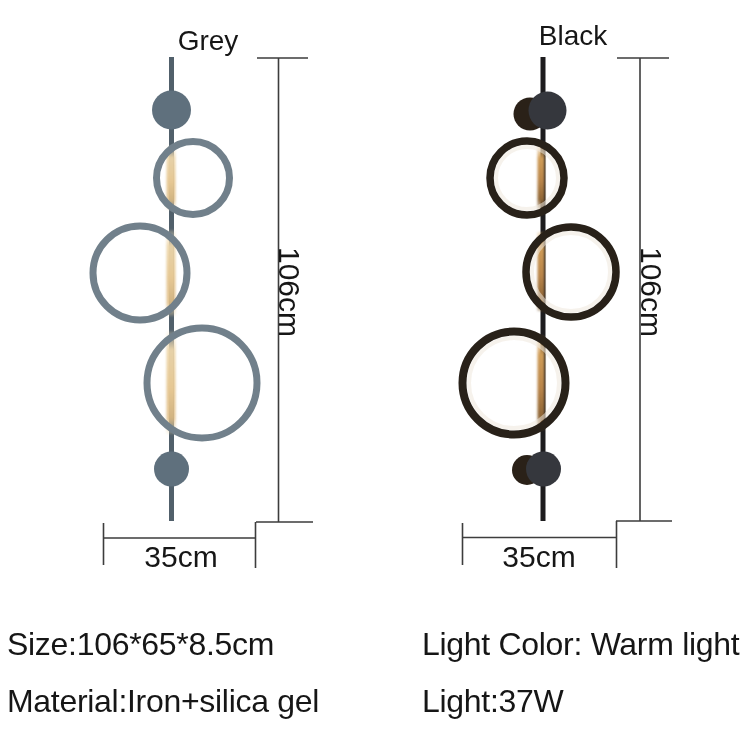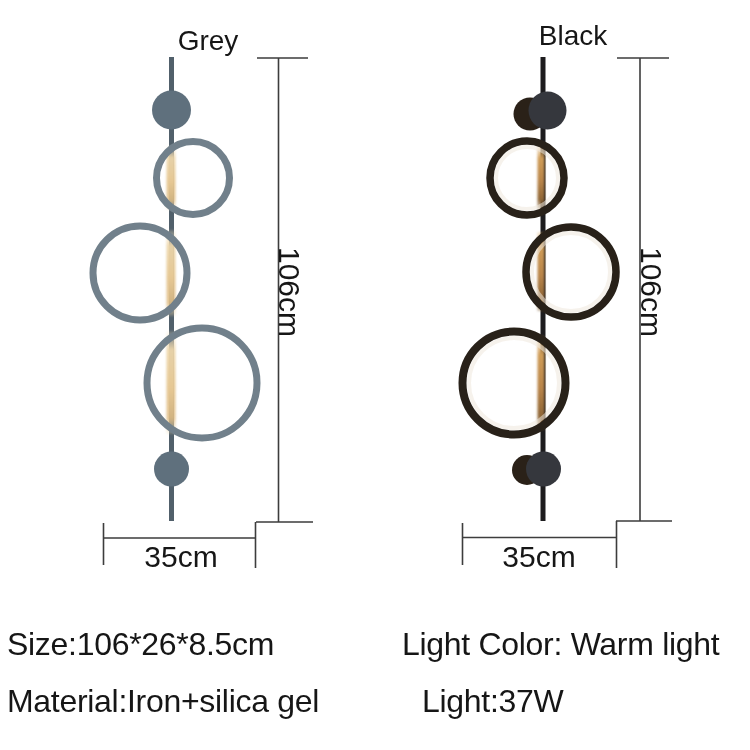--- a/index.html
+++ b/index.html
@@ -24,21 +24,21 @@
   .black-ring{stroke:var(--black_ring,#282119);fill:none;}
   .black-ring-rim{stroke:#efe8dc;fill:none;opacity:.55;}
   .black-cap-front{fill:var(--black_cap_front,#35373d);}
   .black-cap-side{fill:var(--black_cap_side,#2a2118);}
   .spec{
     position:absolute;font-size:32px;letter-spacing:-0.3px;
     color:var(--text,#161616);white-space:nowrap;
   }
   .spec-size{left:7px;top:626px;}
   .spec-material{left:7px;top:683px;}
-  .spec-light{left:402px;top:626px;}
+  .spec-light{left:422px;top:626px;}
   .spec-power{left:422px;top:683px;}
 </style>
 </head>
 <body>
 
 <div class="canvas">
 
   <svg width="750" height="750" viewBox="0 0 750 750">
     <defs>
       <linearGradient id="warmGrey" x1="0" y1="0" x2="0" y2="1">
@@ -104,18 +104,18 @@
     </g>
     <g>
       <path class="dim" d="M462.5,523 V565 M462.5,537.5 H616.5 M616.5,521 V568"></path>
       <text class="dim-label" x="539" y="567" text-anchor="middle">35cm</text>
     </g>
 
     <text class="variant-label" x="208" y="50" text-anchor="middle">Grey</text>
     <text class="variant-label" x="573" y="45" text-anchor="middle">Black</text>
   </svg>
 
-  <div class="spec spec-size">Size:106*26*8.5cm</div>
+  <div class="spec spec-size">Size:106*65*8.5cm</div>
   <div class="spec spec-material">Material:Iron+silica gel</div>
   <div class="spec spec-light">Light Color: Warm light</div>
   <div class="spec spec-power">Light:37W</div>
 
 </div>
 
 </body></html>

